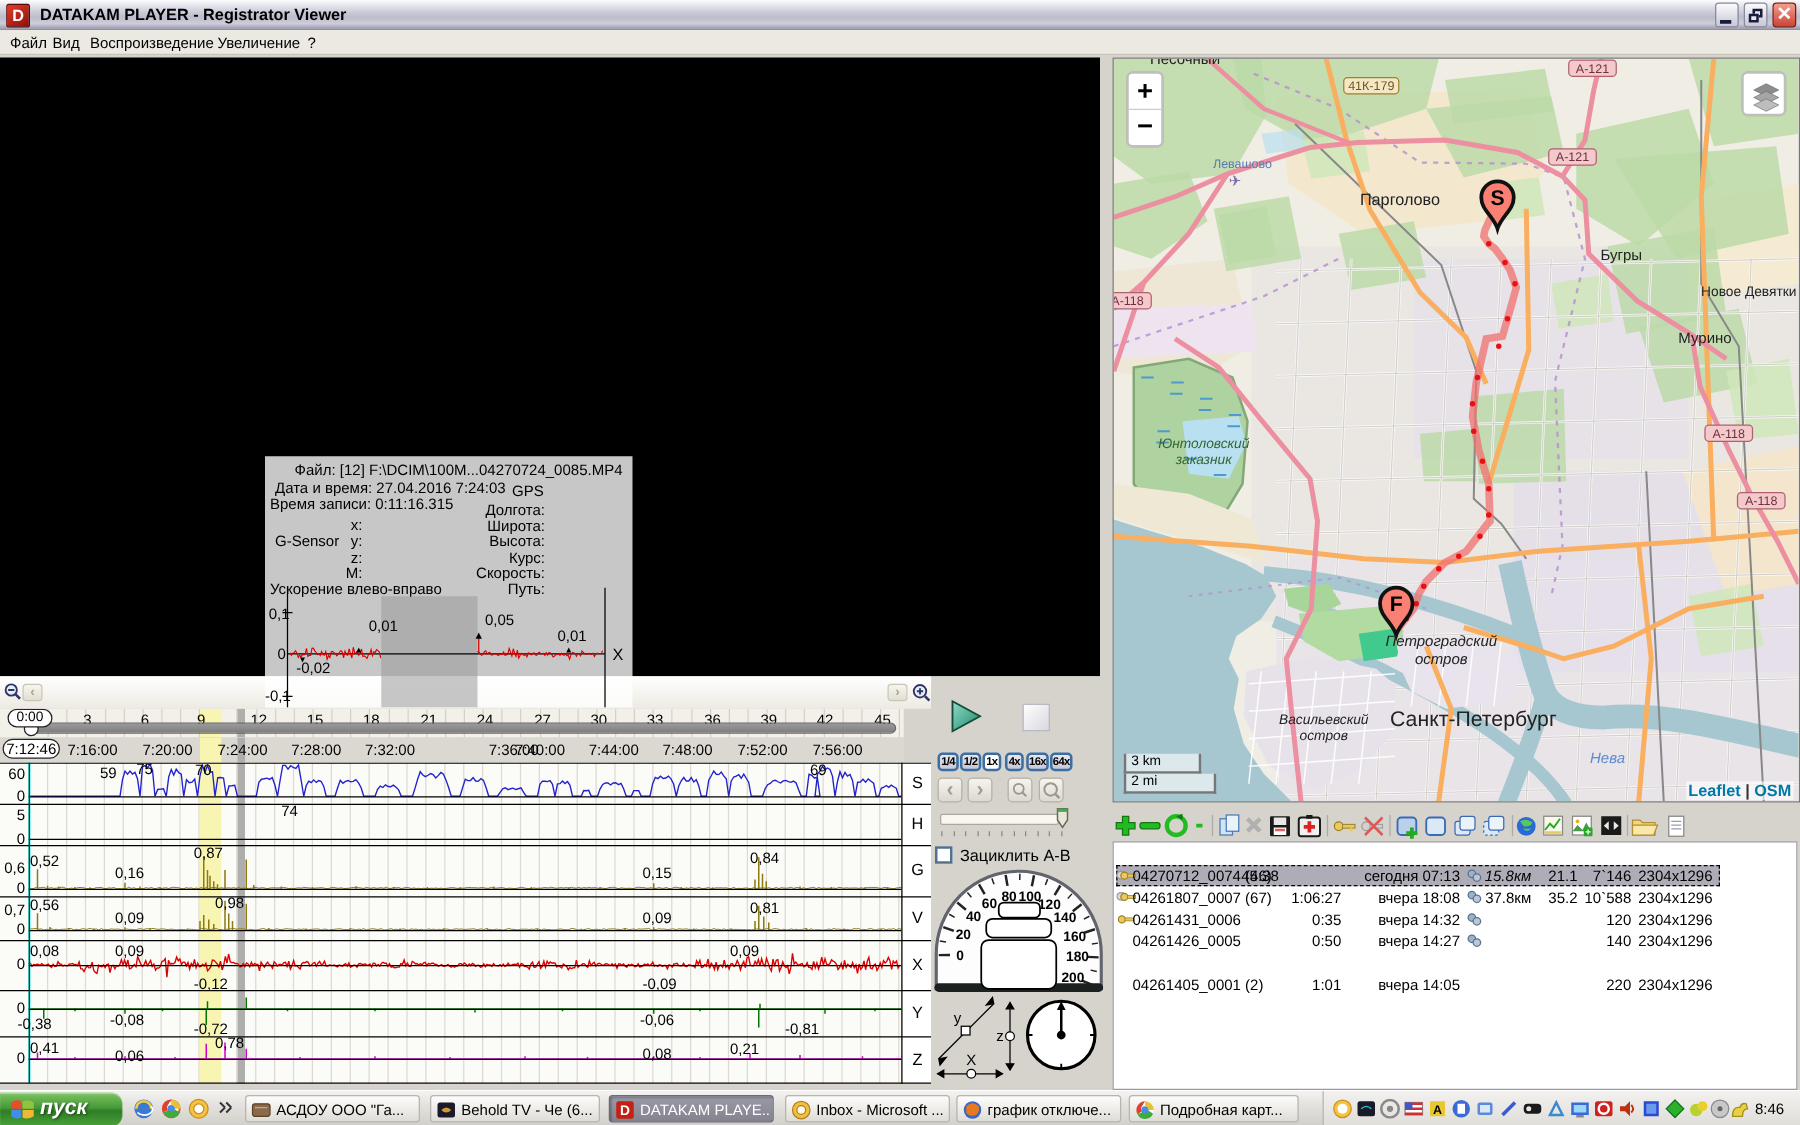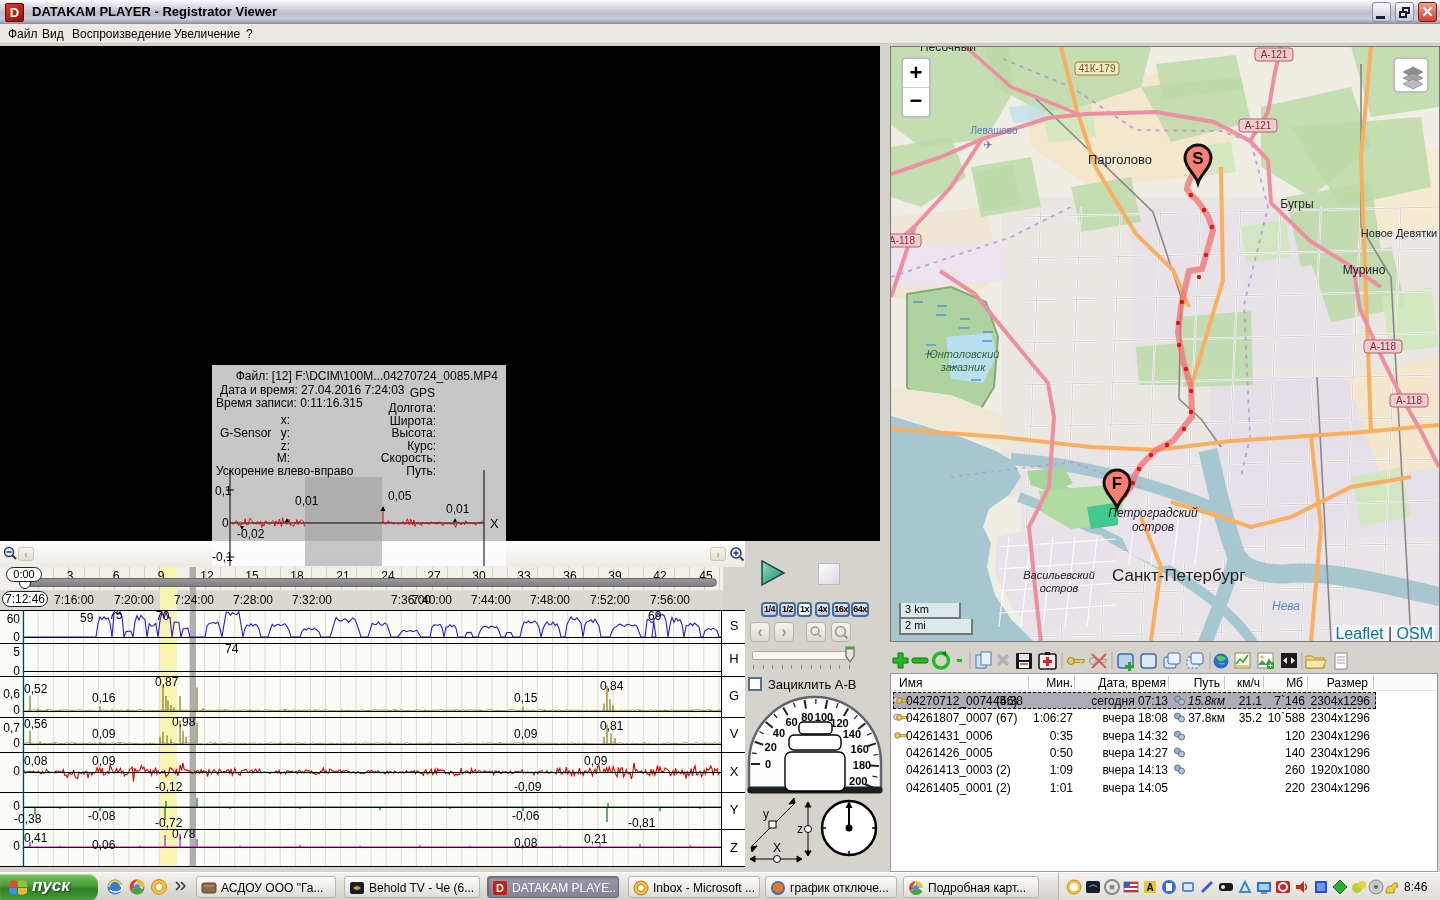--- a/index.html
+++ b/index.html
@@ -364,21 +364,21 @@
  <svg class="abs" style="left:14px;top:18px;" width="28" height="28" viewBox="0 0 28 28">
    <defs>
         <linearGradient id="pg" x1="0" y1="0" x2="1" y2="1">
           <stop offset="0" stop-color="#8fdcc8"></stop>
           <stop offset="1" stop-color="#1e8868"></stop>
         </linearGradient>
       </defs>
    <polygon points="3,2 25,14 3,26" fill="url(#pg)" stroke="#1a4a3a" stroke-width="1.5"></polygon>
  </svg>
  <div class="abs" style="left:73px;top:22px;width:22px;height:22px;background:linear-gradient(135deg,#ffffff,#d8d8e0);border:1px solid #b9b9c4;"></div>
- <div class="abs" style="left:4px;top:61px;width:140px;height:16px;margin-left:11px;">
+ <div class="abs" style="left:4px;top:61px;width:140px;height:16px;">
 <div class="abs" style="left:1px;top:0;width:17px;height:15px;background:linear-gradient(180deg,#e8e6ee,#c9c7d4);border:2px solid #3a6ea5;border-radius:4px;font-size:9px;font-weight:bold;text-align:center;line-height:10px;letter-spacing:-0.5px;">1/4</div>
       <div class="abs" style="left:19px;top:0;width:17px;height:15px;background:linear-gradient(180deg,#e8e6ee,#c9c7d4);border:2px solid #3a6ea5;border-radius:4px;font-size:9px;font-weight:bold;text-align:center;line-height:10px;letter-spacing:-0.5px;">1/2</div>
       <div class="abs" style="left:37px;top:0;width:15px;height:15px;background:#ffffff;border:2px solid #3a6ea5;border-radius:4px;font-size:9px;font-weight:bold;text-align:center;line-height:10px;letter-spacing:-0.5px;">1x</div>
       <div class="abs" style="left:55px;top:0;width:15px;height:15px;background:linear-gradient(180deg,#e8e6ee,#c9c7d4);border:2px solid #3a6ea5;border-radius:4px;font-size:9px;font-weight:bold;text-align:center;line-height:10px;letter-spacing:-0.5px;">4x</div>
       <div class="abs" style="left:72px;top:0;width:18px;height:15px;background:linear-gradient(180deg,#e8e6ee,#c9c7d4);border:2px solid #3a6ea5;border-radius:4px;font-size:9px;font-weight:bold;text-align:center;line-height:10px;letter-spacing:-0.5px;">16x</div>
       <div class="abs" style="left:91px;top:0;width:18px;height:15px;background:linear-gradient(180deg,#e8e6ee,#c9c7d4);border:2px solid #3a6ea5;border-radius:4px;font-size:9px;font-weight:bold;text-align:center;line-height:10px;letter-spacing:-0.5px;">64x</div>
  </div>
  <div class="abs" style="left:5px;top:81px;width:20px;height:20px;background:linear-gradient(180deg,#f6f4ee,#dcd9d0);border:1px solid #b4b1a8;border-radius:4px;color:#a09d92;font-size:17px;font-weight:bold;text-align:center;line-height:18px;">‹</div>
  <div class="abs" style="left:29px;top:81px;width:20px;height:20px;background:linear-gradient(180deg,#f6f4ee,#dcd9d0);border:1px solid #b4b1a8;border-radius:4px;color:#a09d92;font-size:17px;font-weight:bold;text-align:center;line-height:18px;">›</div>
  <div class="abs" style="left:61px;top:81px;width:20px;height:20px;background:linear-gradient(180deg,#f6f4ee,#dcd9d0);border:1px solid #b4b1a8;border-radius:4px;"><svg width="18" height="18" viewBox="0 0 18 18">
@@ -717,21 +717,21 @@
       <svg style="position:absolute;left:5px;top:5px;" width="26" height="26" viewBox="0 0 26 26">
         <g fill="#8d8d8d" stroke="#666" stroke-width="0.5">
           <path d="M13,3 L23,8 L13,13 L3,8 Z"></path>
           <path d="M13,9 L23,14 L13,19 L3,14 Z" fill="#a5a5a5"></path>
           <path d="M13,15 L23,20 L13,25 L3,20 Z" fill="#bdbdbd"></path>
         </g>
       </svg>
     </div>
     <div class="abs" style="left:8px;top:556px;width:62px;height:16px;background:rgba(255,255,255,0.6);border:2px solid #777;border-top:none;font-size:11px;color:#000;padding-left:4px;line-height:13px;">3 km</div>
     <div class="abs" style="left:8px;top:572px;width:74px;height:16px;background:rgba(255,255,255,0.6);border:2px solid #777;border-top:none;font-size:11px;color:#000;padding-left:4px;line-height:13px;">2 mi</div>
-    <div class="abs" style="right:4px;top:578px;font-size:16px;background:rgba(255,255,255,0.6);padding:0 2px;color:#333;"><span style="color:#0078a8;">Leaflet</span> | <span style="color:#0078a8;">OSM</span></div>
+    <div class="abs" style="right:4px;top:578px;font-size:13px;background:rgba(255,255,255,0.6);padding:0 2px;color:#333;font-weight:bold;"><span style="color:#0078a8;">Leaflet</span> | <span style="color:#0078a8;">OSM</span></div>
   </div>
 <div class="abs" style="left:890px;top:645px;width:550px;height:227px;background:#d6d3cd;">
     <svg class="abs" style="left:0;top:5px;" width="430" height="22" viewBox="0 0 430 22">
       <g>
         <path d="M8,3 L13,3 L13,8 L18,8 L18,13 L13,13 L13,18 L8,18 L8,13 L3,13 L3,8 L8,8 Z" fill="#22bb22" stroke="#117711" stroke-width="1"></path>
         <rect x="22" y="8" width="16" height="5" rx="2" fill="#22bb22" stroke="#117711"></rect>
         <circle cx="51" cy="10.5" r="7.5" fill="none" stroke="#22bb22" stroke-width="3.5"></circle>
         <path d="M51,3 l5,-2 l0,5 z" fill="#117711"></path>
         <rect x="67" y="9" width="5" height="3" fill="#22bb22"></rect>
         <line x1="80" y1="2" x2="80" y2="19" stroke="#aaa"></line>
@@ -781,36 +781,20 @@
     </svg>
     <svg class="abs" style="left:414px;top:5px;" width="50" height="22" viewBox="0 0 50 22">
       <path d="M2,6 L8,6 L10,8 L20,8 L20,18 L2,18 Z" fill="#f5d580" stroke="#b09030"></path>
       <path d="M2,10 L22,10 L19,18 L2,18 Z" fill="#fae8a8" stroke="#b09030"></path>
       <rect x="31" y="3" width="12" height="16" fill="#fff" stroke="#888"></rect>
       <line x1="33" y1="7" x2="41" y2="7" stroke="#99b"></line>
       <line x1="33" y1="10" x2="41" y2="10" stroke="#99b"></line>
       <line x1="33" y1="13" x2="41" y2="13" stroke="#99b"></line>
     </svg>
     <div class="abs" style="left:0;top:28px;width:548px;height:199px;background:#fff;border:1px solid #9a98a0;">
-      <div class="abs" style="left:0;top:0;width:546px;height:17px;background:#fbfbfb;border-bottom:1px solid #e0e0e0;">
-        <div class="abs" style="left:137px;top:2px;width:1px;height:13px;background:#c8c8c8;"></div>
-        <div class="abs" style="left:183px;top:2px;width:1px;height:13px;background:#c8c8c8;"></div>
-        <div class="abs" style="left:277px;top:2px;width:1px;height:13px;background:#c8c8c8;"></div>
-        <div class="abs" style="left:333px;top:2px;width:1px;height:13px;background:#c8c8c8;"></div>
-        <div class="abs" style="left:372px;top:2px;width:1px;height:13px;background:#c8c8c8;"></div>
-        <div class="abs" style="left:416px;top:2px;width:1px;height:13px;background:#c8c8c8;"></div>
-        <div class="abs" style="left:482px;top:2px;width:1px;height:13px;background:#c8c8c8;"></div>
-        <div class="abs" style="left:8px;top:2px;width:120px;text-align:left;font-size:12px;">Имя</div>
-        <div class="abs" style="left:110px;top:2px;width:72px;text-align:right;font-size:12px;">Мин.</div>
-        <div class="abs" style="left:187px;top:2px;width:88px;text-align:right;font-size:12px;">Дата, время</div>
-        <div class="abs" style="left:283px;top:2px;width:46px;text-align:right;font-size:12px;">Путь</div>
-        <div class="abs" style="left:336px;top:2px;width:33px;text-align:right;font-size:12px;">км/ч</div>
-        <div class="abs" style="left:374px;top:2px;width:38px;text-align:right;font-size:12px;">Мб</div>
-        <div class="abs" style="left:417px;top:2px;width:60px;text-align:right;font-size:12px;">Размер</div>
-      </div>
       <div class="abs" style="left:2px;top:18px;width:483px;height:17px;background:#aeacb6;outline:1px dashed #000;outline-offset:-1px;">
         <svg class="abs" style="left:0px;top:3px;" width="16" height="11" viewBox="0 0 16 11">
           <ellipse cx="4" cy="5" rx="3.5" ry="3" fill="#d8d8d8" stroke="#999"></ellipse>
           <circle cx="6.5" cy="5.5" r="2.8" fill="#e8c860" stroke="#a08020"></circle>
           <rect x="9" y="4.3" width="6.5" height="2.4" fill="#e8c860" stroke="#a08020" stroke-width="0.6"></rect>
         </svg>
         <div class="abs" style="left:13px;top:2px;font-size:12px;white-space:nowrap;">04270712_0074 (46)</div>
         <div class="abs" style="left:100px;top:2px;width:80px;text-align:left;font-size:12px;">45:38</div>
         <div class="abs" style="left:185px;top:2px;width:90px;text-align:right;font-size:12px;">сегодня 07:13</div>
         <svg class="abs" style="left:280px;top:3px;" width="13" height="11" viewBox="0 0 13 11">
@@ -863,33 +847,20 @@
         <div class="abs" style="left:185px;top:2px;width:90px;text-align:right;font-size:12px;">вчера 14:27</div>
         <svg class="abs" style="left:280px;top:3px;" width="13" height="11" viewBox="0 0 13 11">
           <circle cx="4.5" cy="4" r="3" fill="#9ab2cc" stroke="#5a7288"></circle>
           <circle cx="8.5" cy="7" r="3" fill="#b8c8da" stroke="#5a7288"></circle>
         </svg>
         <div class="abs" style="left:290px;top:2px;width:42px;text-align:right;font-size:12px;"></div>
         <div class="abs" style="left:336px;top:2px;width:33px;text-align:right;font-size:12px;"></div>
         <div class="abs" style="left:372px;top:2px;width:40px;text-align:right;font-size:12px;">140</div>
         <div class="abs" style="left:415px;top:2px;width:62px;text-align:right;font-size:12px;">2304x1296</div>
       </div>
-      <div class="abs" style="left:2px;top:87.19999999999999px;width:483px;height:17px;">
-        <div class="abs" style="left:13px;top:2px;font-size:12px;white-space:nowrap;">04261413_0003 (2)</div>
-        <div class="abs" style="left:100px;top:2px;width:80px;text-align:right;font-size:12px;">1:09</div>
-        <div class="abs" style="left:185px;top:2px;width:90px;text-align:right;font-size:12px;">вчера 14:13</div>
-        <svg class="abs" style="left:280px;top:3px;" width="13" height="11" viewBox="0 0 13 11">
-          <circle cx="4.5" cy="4" r="3" fill="#9ab2cc" stroke="#5a7288"></circle>
-          <circle cx="8.5" cy="7" r="3" fill="#b8c8da" stroke="#5a7288"></circle>
-        </svg>
-        <div class="abs" style="left:290px;top:2px;width:42px;text-align:right;font-size:12px;"></div>
-        <div class="abs" style="left:336px;top:2px;width:33px;text-align:right;font-size:12px;"></div>
-        <div class="abs" style="left:372px;top:2px;width:40px;text-align:right;font-size:12px;">260</div>
-        <div class="abs" style="left:415px;top:2px;width:62px;text-align:right;font-size:12px;">1920x1080</div>
-      </div>
       <div class="abs" style="left:2px;top:104.49999999999999px;width:483px;height:17px;">
         <div class="abs" style="left:13px;top:2px;font-size:12px;white-space:nowrap;">04261405_0001 (2)</div>
         <div class="abs" style="left:100px;top:2px;width:80px;text-align:right;font-size:12px;">1:01</div>
         <div class="abs" style="left:185px;top:2px;width:90px;text-align:right;font-size:12px;">вчера 14:05</div>
         <div class="abs" style="left:290px;top:2px;width:42px;text-align:right;font-size:12px;"></div>
         <div class="abs" style="left:336px;top:2px;width:33px;text-align:right;font-size:12px;"></div>
         <div class="abs" style="left:372px;top:2px;width:40px;text-align:right;font-size:12px;">220</div>
         <div class="abs" style="left:415px;top:2px;width:62px;text-align:right;font-size:12px;">2304x1296</div>
       </div>
     </div>

